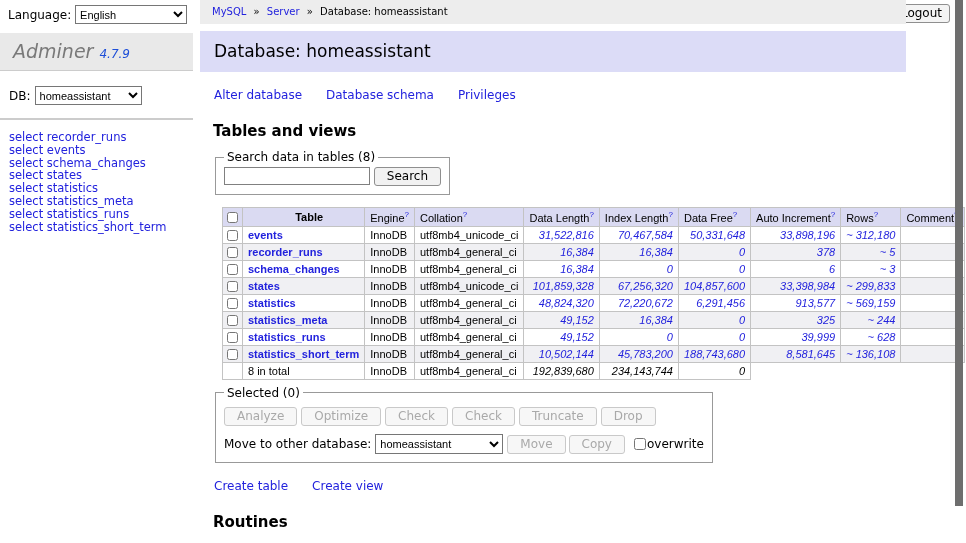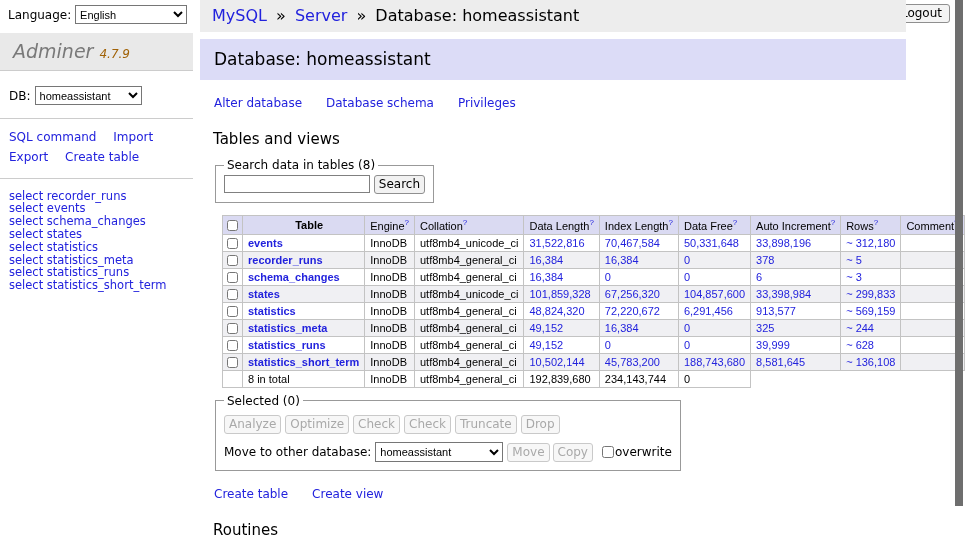--- a/index.html
+++ b/index.html
@@ -22,64 +22,64 @@
     background:#f4f4f4; border:1px solid #8f8f8f; border-radius:3px; padding:1px 7px 2px;
   }
 
   
   #sidebar { position:absolute; left:0; top:28px; width:193px; }
   #sidebar h1 {
     margin:5px 0 0; padding:7px 0 8px 13px;
     background:#e9e9e9; border-bottom:1px solid #ccc;
     font-size:19px; font-weight:normal; font-style:italic; color:#797979;
   }
-  #sidebar h1 .ver { font-size:12px; color:#a16207; }
+  #sidebar h1 .ver { font-size:12px; color:#1d4ed8; }
   .db-row { margin:15px 0 13px 9px; }
   .db-row select { width:107px; height:19px; font-size:11px; border:1px solid #767676; background:#fff; margin-left:4px; }
   #sidebar hr { border:none; border-top:1px solid #ccc; margin:0; }
   .actions { margin:9px 8px 10px 9px; width:178px; line-height:1.65; }
   .actions a { margin-right:13px; white-space:nowrap; }
   .tables-list { margin:11px 0 0 9px; font-size:11.5px; }
   .tables-list a { display:block; line-height:12.8px; white-space:nowrap; }
 
   
   #content { position:absolute; left:200px; top:0; width:706px; }
-  .breadcrumb { background:#ededed; padding:6px 12px 7px; font-size:16px; }
+  .breadcrumb { background:#ededed; padding:6px 12px 7px; font-size:10px; }
   .breadcrumb .sep { color:#000; margin:0 4px; }
   #content h2 {
     margin:7px 0 0; padding:10px 14px 11px;
     background:#dcdcf7; font-size:17px; font-weight:normal;
   }
   .toplinks { margin:16px 0 0 14px; }
   .toplinks a { margin-right:24px; }
-  #content h3 { margin:20px 0 0 13px; font-size:15px; font-weight:normal; }
+  #content h3 { margin:20px 0 0 13px; font-size:15px; font-weight:bold; }
 
   fieldset { border:1px solid #999; margin:10px 0 0 15px; padding:3px 8px 8px; display:inline-block; }
   legend { font-size:12px; padding:0 3px; }
   input[type=text] { width:146px; height:18px; border:1px solid #808080; font-size:12px; padding:1px 3px; }
   button {
     font-family:"DejaVu Sans",sans-serif; font-size:12px;
     background:#f2f2f2; border:1px solid #8f8f8f; border-radius:3px;
-    padding:1px 4px 2px; color:#000;
+    padding:1px 12px 2px; color:#000;
   }
   button:disabled { color:#a9a9a9; border-color:#c9c9c9; background:#f7f7f7; }
 
   
   #tables-table {
     border-collapse:collapse; margin:12px 0 0 22px;
     font-family:"Liberation Sans", sans-serif; font-size:11px;
   }
   #tables-table th, #tables-table td {
     border:1px solid #c3c3c3; padding:2px 5px; white-space:nowrap; height:17px;
   }
   #tables-table thead td, #tables-table thead th { background:#dadaf2; }
   #tables-table thead th { font-weight:bold; text-align:center;padding-left:16px; }
   #tables-table sup { color:#2222dd; font-size:8px; }
   #tables-table tbody.data tr:nth-child(even) td { background:#f0f0f3; }
-  #tables-table td.num { text-align:left; }
+  #tables-table td.num { text-align:right;font-style:italic; }
   #tables-table td.chk, #tables-table thead td.chk { text-align:center; width:22px; padding:0 4px; }
   #tables-table a.tname { font-weight:bold; }
   #tables-table input[type=checkbox] { width:11px; height:11px; margin:1px 0 0; vertical-align:middle; }
   #tables-table tbody.total td { background:#fff; }
   #tables-table tbody.total .lbl { font-weight:normal; }
 
   .selected-fs { margin-top:6px; min-width:394px; }
   .btn-row { margin:4px 0 8px; }
   .btn-row button { margin-right:4px; }
   .move-row { white-space:nowrap; }
@@ -102,21 +102,20 @@
 
 <div id="sidebar">
   <h1>
     <span>Adminer</span>
     <span class="ver">4.7.9</span>
   </h1>
   <div class="db-row">
     <label>DB:</label><select><option>homeassistant</option></select>
   </div>
   <hr>
-  <p class="actions" id="sidebar-actions"><a href="#">SQL command</a> <a href="#">Import</a> <a href="#">Export</a> <a href="#">Create table</a> </p>
   <hr>
   <div class="tables-list" id="sidebar-tables">
       <a href="#">select recorder_runs</a>
       <a href="#">select events</a>
       <a href="#">select schema_changes</a>
       <a href="#">select states</a>
       <a href="#">select statistics</a>
       <a href="#">select statistics_meta</a>
       <a href="#">select statistics_runs</a>
       <a href="#">select statistics_short_term</a>

